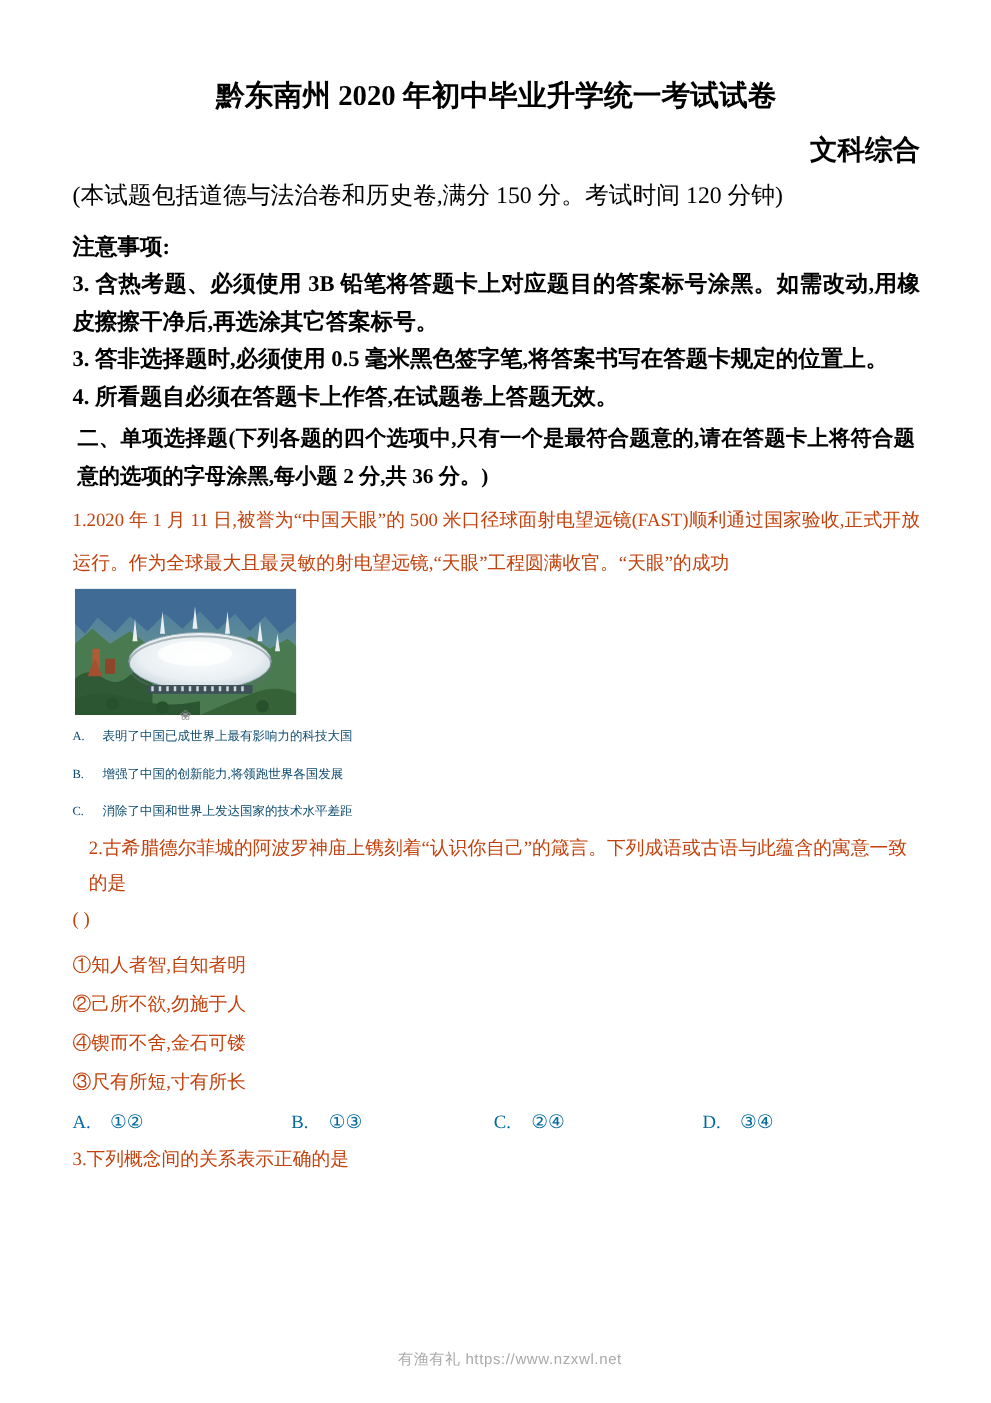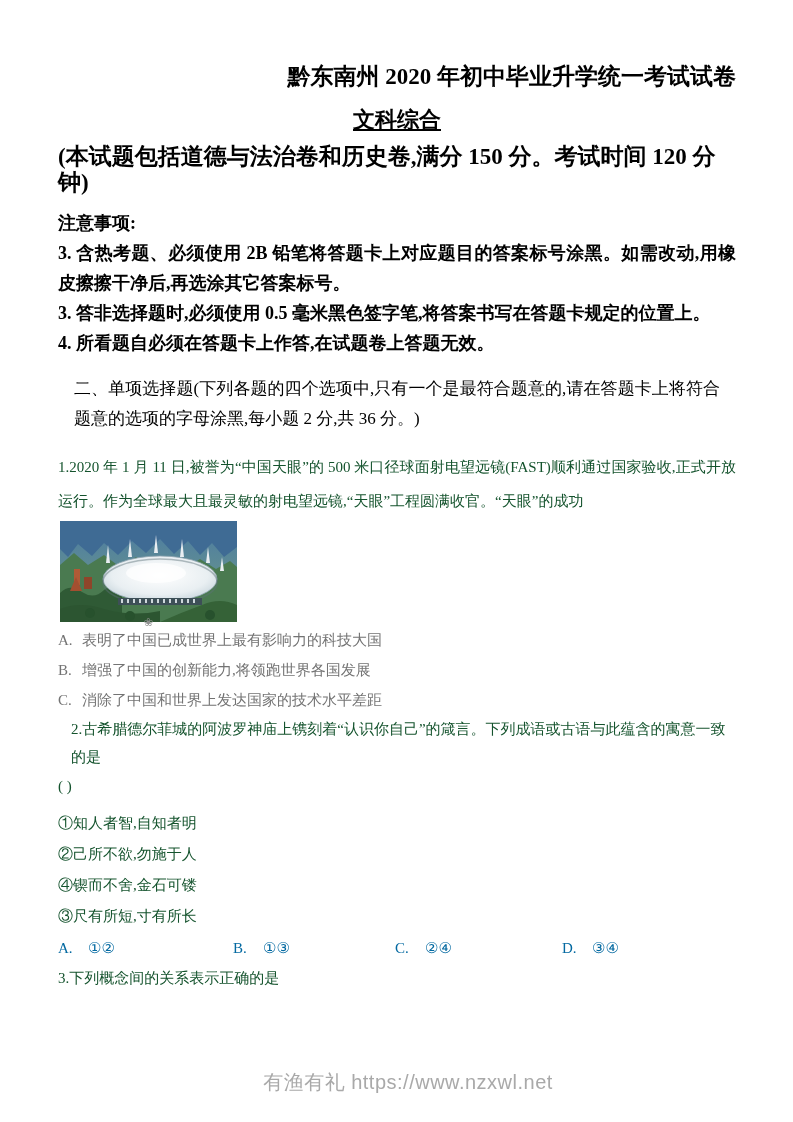--- a/index.html
+++ b/index.html
@@ -14,55 +14,54 @@
     overflow: hidden;
     color: #000;
     font-family: "Liberation Serif", serif;
   }
   .title {
     margin: 0;
     padding-top: 60px;
     font-size: 23px;
     line-height: 33px;
     font-weight: bold;
-    text-align: right;
+    text-align: center;
   }
   .subtitle {
     margin: 13px 0 0 0;
     font-size: 22px;
     line-height: 28px;
     font-weight: bold;
-    text-align: center;
-    text-decoration: underline;
+    text-align: right;
   }
   .meta {
     margin: 10px 0 0 0;
-    font-weight: bold;
-    font-size: 23px;
+    font-weight: normal;
+    font-size: 19px;
     line-height: 26px;
   }
   .notice {
     margin: 0;
     font-weight: bold;
     font-size: 18px;
     line-height: 30px;
     text-align: justify;
   }
   .notice-head { margin-top: 12px; }
   .section-head {
-    margin: 16px;
-    font-weight: normal;
+    margin: 4px;
+    font-weight: bold;
     font-size: 17px;
     line-height: 30px;
     text-align: justify;
   }
   .qtext {
     margin: 0;
     font-size: 15px;
-    color: #14532d;
+    color: #c2410c;
   }
   .q1-text {
     line-height: 34px;
     text-align: justify;
     margin-top: 2px;
   }
   .photo-wrap {
     position: relative;
     width: 177px;
     height: 101px;
@@ -74,22 +73,22 @@
     left: 50%;
     bottom: -6px;
     transform: translateX(-50%);
     color: #8f8f8f;
     font-size: 11px;
     line-height: 11px;
     font-family: "DejaVu Sans", sans-serif;
   }
   .opt {
     line-height: 30px;
-    font-size: 15px;
-    color: #737373;
+    font-size: 10px;
+    color: #0c4a6e;
   }
   .opt-label { display: inline-block; min-width: 24px; }
   .q2-text { line-height: 28px; margin-left: 13px; }
   .bracket { line-height: 30px; }
   .item { line-height: 31px; }
   .item-first { margin-top: 7px; font-family: Liberation Serif, serif; }
   .optrow {
     display: grid;
     grid-template-columns: 175px 162px 167px 1fr;
     line-height: 30px;
@@ -99,38 +98,38 @@
   }
   .optrow .opt-label { min-width: 30px; }
   .q3-text { line-height: 30px; }
   .footer {
     position: absolute;
     left: 0;
     right: 0;
     bottom: 26px;
     text-align: center;
     font-family: "Liberation Sans", sans-serif;
-    font-size: 20px;
+    font-size: 12px;
     color: #a9a9a9;
     letter-spacing: 0.5px;
     padding-left: 23px;
   }
 </style>
 </head>
 <body>
 
 <div class="page">
 
   <h1 class="title">黔东南州 2020 年初中毕业升学统一考试试卷</h1>
   <h2 class="subtitle">文科综合</h2>
 
   <p class="meta">(本试题包括道德与法治卷和历史卷,满分 150 分。考试时间 120 分钟)</p>
 
   <p class="notice notice-head">注意事项:</p>
-  <p class="notice">3. 含热考题、必须使用 2B 铅笔将答题卡上对应题目的答案标号涂黑。如需改动,用橡皮擦擦干净后,再选涂其它答案标号。</p>
+  <p class="notice">3. 含热考题、必须使用 3B 铅笔将答题卡上对应题目的答案标号涂黑。如需改动,用橡皮擦擦干净后,再选涂其它答案标号。</p>
   <p class="notice">3. 答非选择题时,必须使用 0.5 毫米黑色签字笔,将答案书写在答题卡规定的位置上。</p>
   <p class="notice">4. 所看题自必须在答题卡上作答,在试题卷上答题无效。</p>
 
   <p class="section-head">二、单项选择题(下列各题的四个选项中,只有一个是最符合题意的,请在答题卡上将符合题意的选项的字母涂黑,每小题 2 分,共 36 分。)</p>
 
   <div>
     <p class="qtext q1-text">1.2020 年 1 月 11 日,被誉为“中国天眼”的 500 米口径球面射电望远镜(FAST)顺利通过国家验收,正式开放运行。作为全球最大且最灵敏的射电望远镜,“天眼”工程圆满收官。“天眼”的成功</p>
 
     <div class="photo-wrap">
       <svg viewBox="0 0 177 101" width="177" height="101" xmlns="http://www.w3.org/2000/svg">

